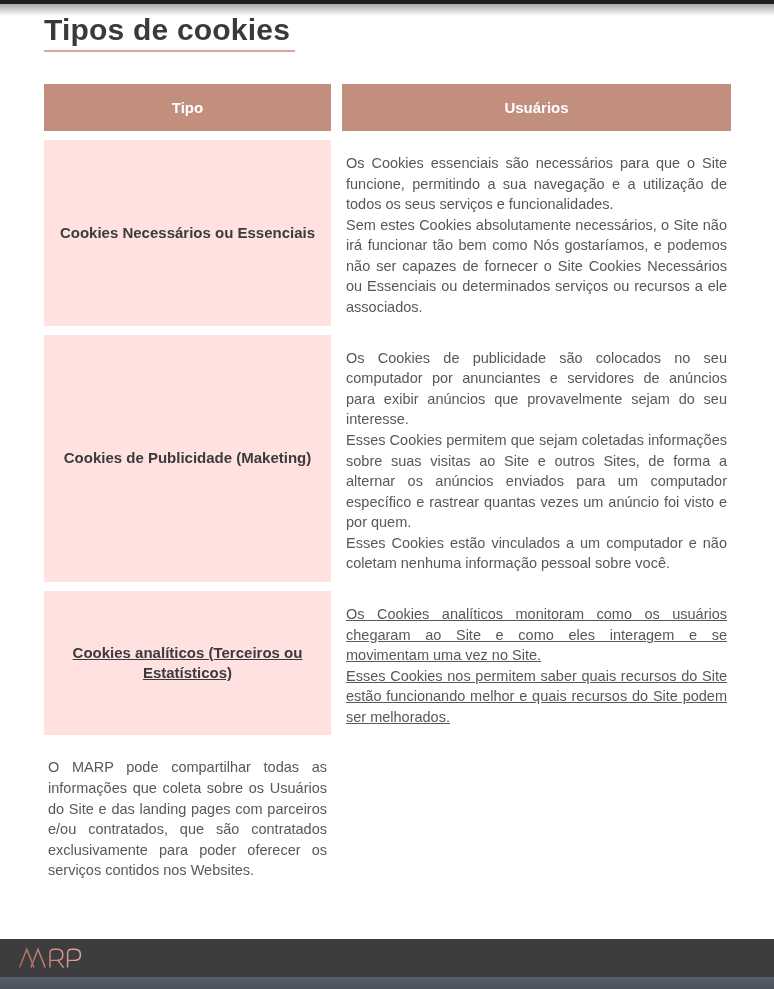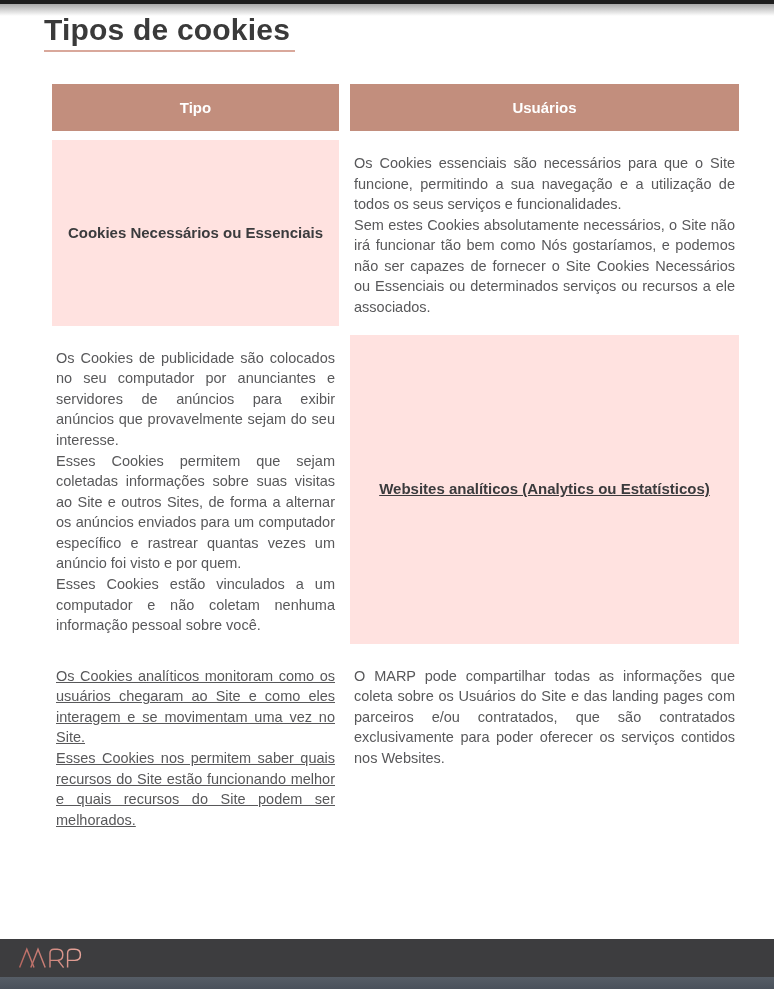--- a/index.html
+++ b/index.html
@@ -44,21 +44,21 @@
     letter-spacing:0.2px;
   }
   .title-underline{
     position:absolute;
     left:44px;top:50px;
     width:251px;height:2px;
     background:var(--underline);
   }
   .cookie-table{
     position:absolute;
-    left:52px;top:84px;
+    left:44px;top:84px;
     width:687px;
     display:grid;
     grid-template-columns:287px 389px;
     column-gap:11px;
     row-gap:9px;
   }
   .th{
     background:var(--accent);
     color:#ffffff;
     font-weight:bold;
@@ -122,25 +122,26 @@
 
   <div class="cookie-table">
 
     <div class="th">Tipo</div>
     <div class="th">Usuários</div>
 
     <div class="type-cell row-1">Cookies Necessários ou Essenciais</div>
     <div class="desc-cell row-1">Os Cookies essenciais são necessários para que o Site funcione, permitindo a sua navegação e a utilização de todos os seus serviços e funcionalidades.
 Sem estes Cookies absolutamente necessários, o Site não irá funcionar tão bem como Nós gostaríamos, e podemos não ser capazes de fornecer o Site Cookies Necessários ou Essenciais ou determinados serviços ou recursos a ele associados.</div>
 
+    <div class="type-cell row-2">Cookies de Publicidade (Maketing)</div>
     <div class="desc-cell row-2">Os Cookies de publicidade são colocados no seu computador por anunciantes e servidores de anúncios para exibir anúncios que provavelmente sejam do seu interesse.
 Esses Cookies permitem que sejam coletadas informações sobre suas visitas ao Site e outros Sites, de forma a alternar os anúncios enviados para um computador específico e rastrear quantas vezes um anúncio foi visto e por quem.
 Esses Cookies estão vinculados a um computador e não coletam nenhuma informação pessoal sobre você.</div>
 
-    <div class="type-cell row-3">Websites analíticos (Analytics ou Estatísticos)</div>
+    <div class="type-cell row-3">Cookies analíticos (Terceiros ou Estatísticos)</div>
     <div class="desc-cell row-3">Os Cookies analíticos monitoram como os usuários chegaram ao Site e como eles interagem e se movimentam uma vez no Site.
 Esses Cookies nos permitem saber quais recursos do Site estão funcionando melhor e quais recursos do Site podem ser melhorados.</div>
 
     <div class="desc-cell row-4">O MARP pode compartilhar todas as informações que coleta sobre os Usuários do Site e das landing pages com parceiros e/ou contratados, que são contratados exclusivamente para poder oferecer os serviços contidos nos Websites.</div>
 
   </div>
 
   <div class="footer-bar">
     <svg class="logo-svg" width="64" height="24" viewBox="0 0 80 28" fill="none" aria-hidden="true">
       <defs>

